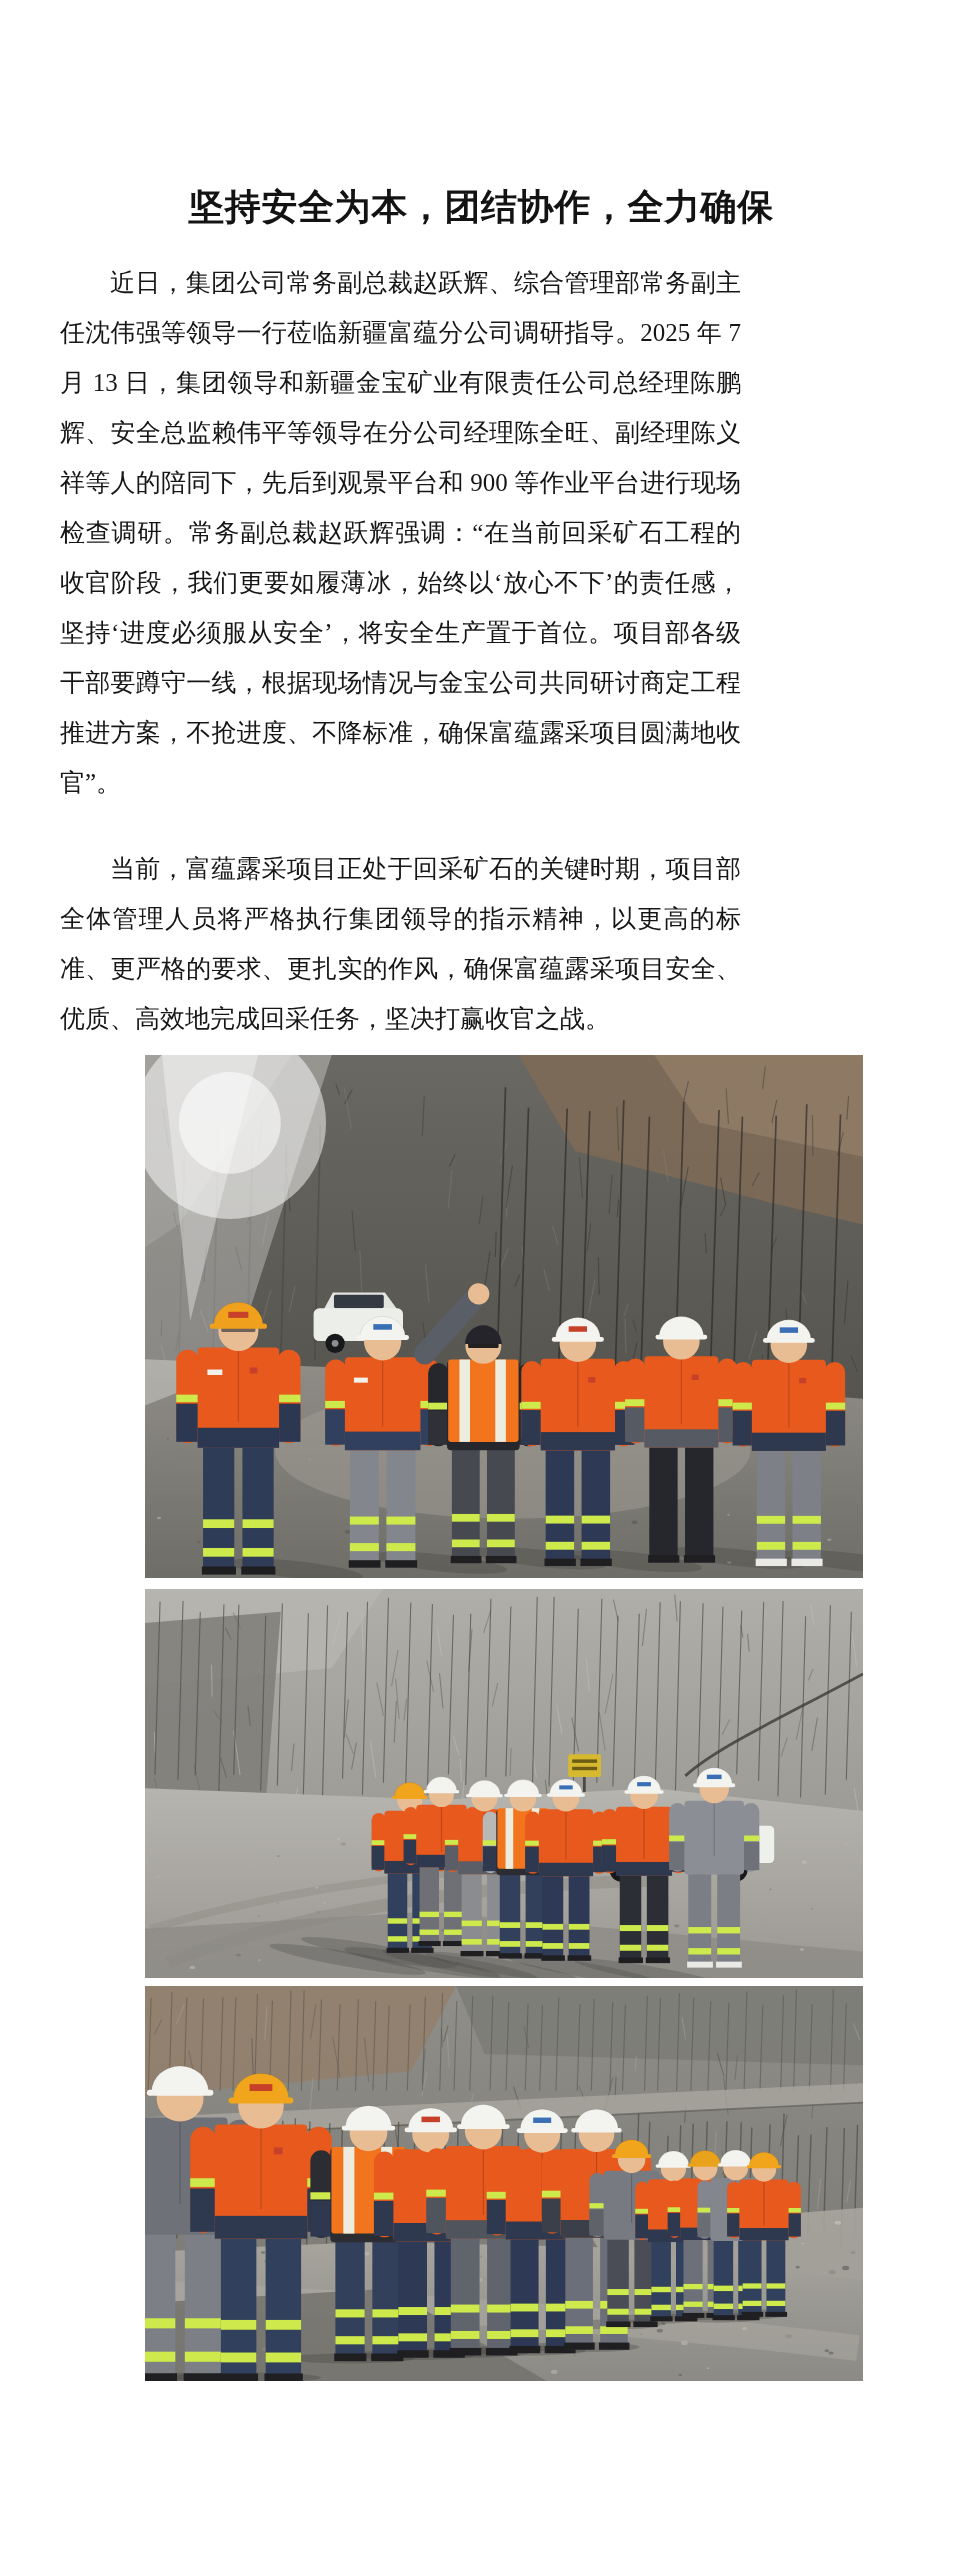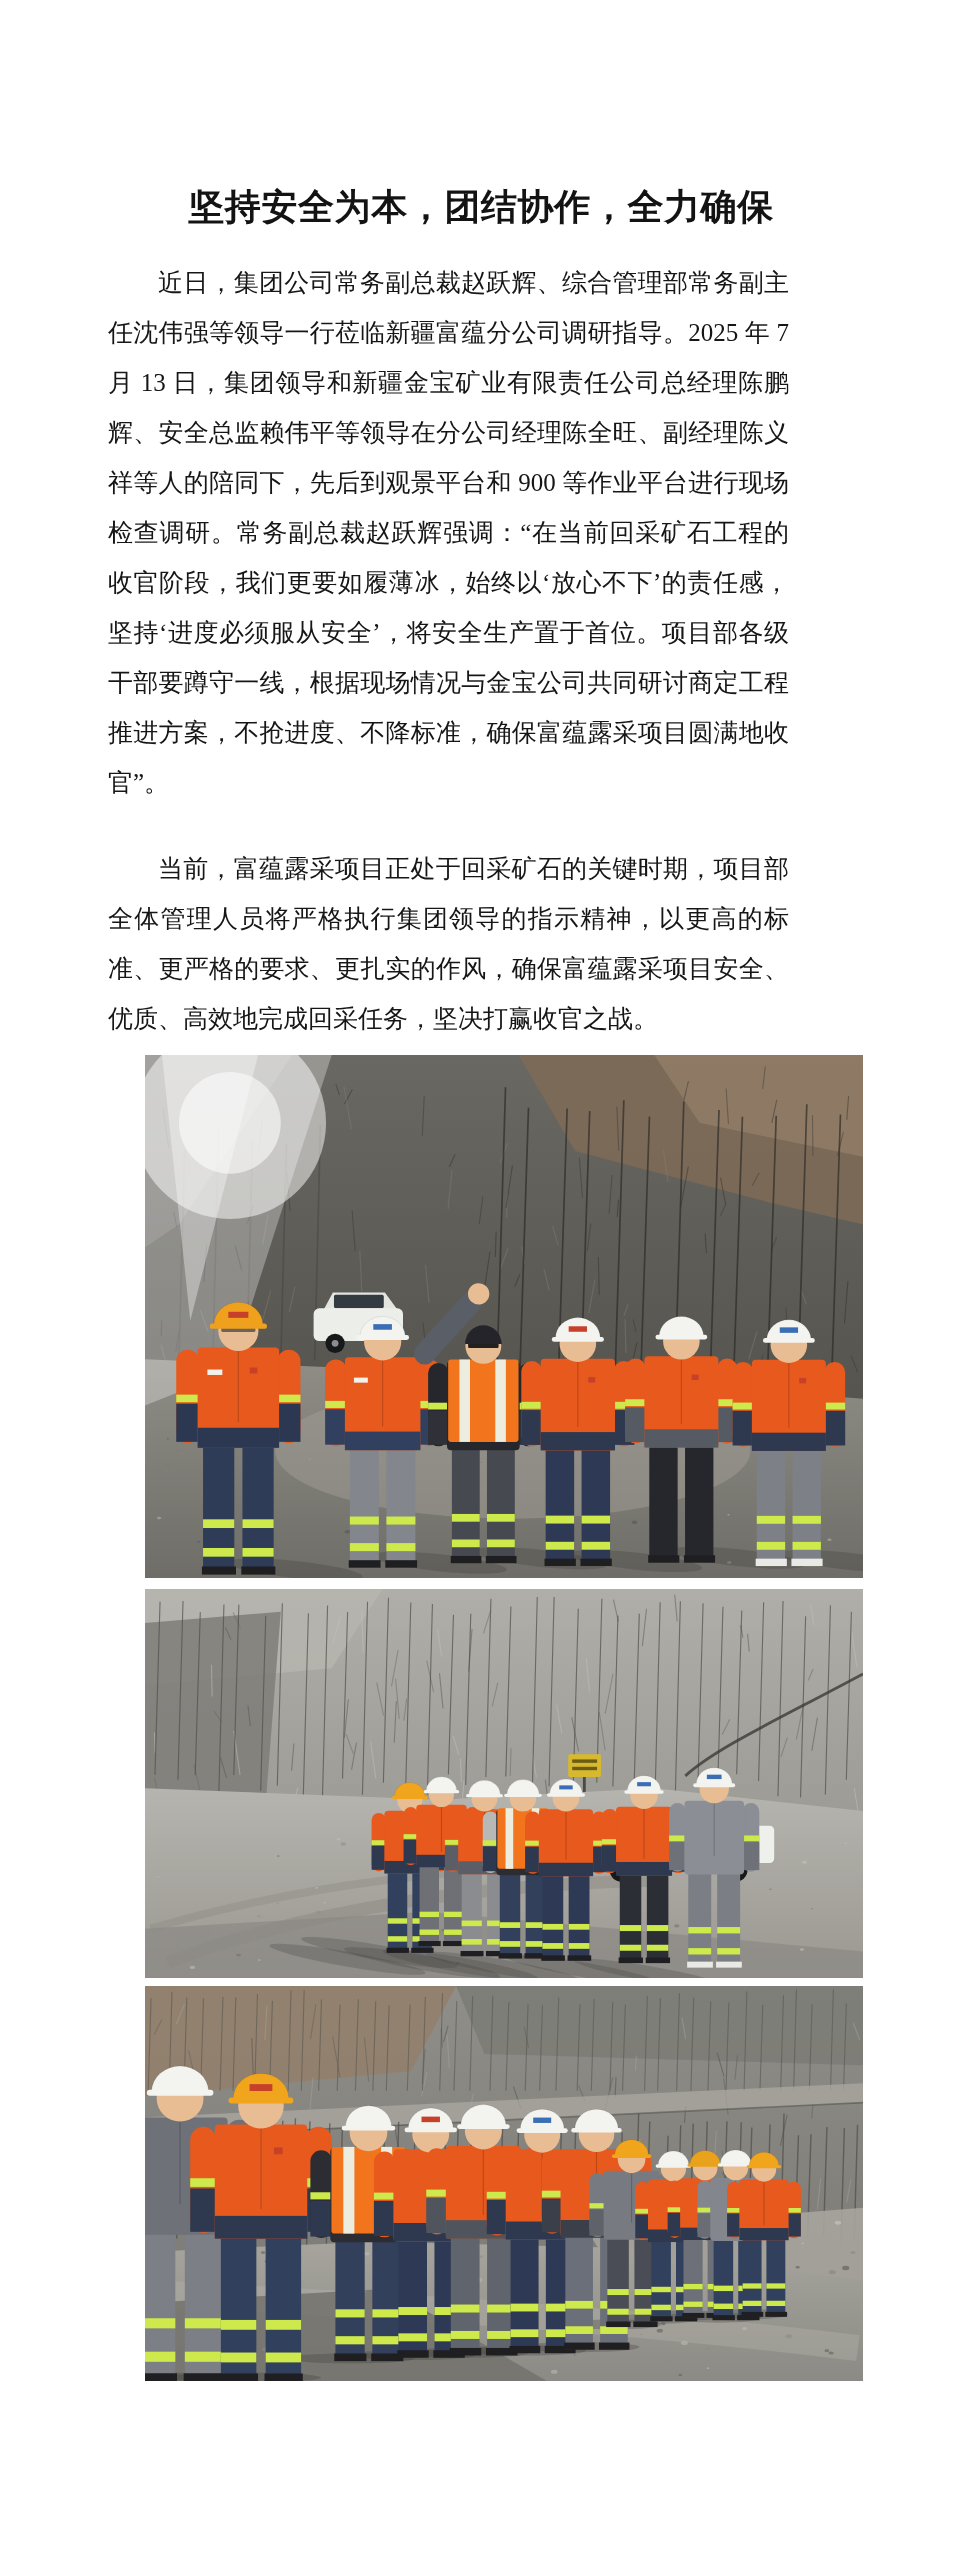--- a/index.html
+++ b/index.html
@@ -1,21 +1,21 @@
 <!DOCTYPE html>
 <html style="font-size:9px"><head>
 <meta charset="utf-8">
 <style>
   html,body{margin:0;padding:0;background:#ffffff;}
   .page{position:relative;width:962px;height:2576px;background:#ffffff;overflow:hidden;
         font-family:"Liberation Serif","DejaVu Serif",serif;color:#151515;}
   .title{margin:170px 0 0 0;text-align:center;font-size:36px;font-weight:700;
          line-height:74px;letter-spacing:0.6px;color:#131313;}
   .title-line{display:block;}
-  .para{width:681px;margin:0 0 0 108px;font-size:25px;line-height:50px;
+  .para{width:681px;margin:0 0 0 60px;font-size:25px;line-height:50px;
         text-align:justify;text-justify:inter-ideograph;text-indent:50px;color:#161616;
         word-break:break-all;}
   #para1{margin-top:13.6px;}
   #para2{margin-top:36px;}
   figure.photo{position:absolute;left:145px;margin:0;padding:0;}
   #f1{top:1055px;}
   #f2{top:1589px;}
   #f3{top:1986px;}
   figure.photo svg{display:block;}
 </style>

